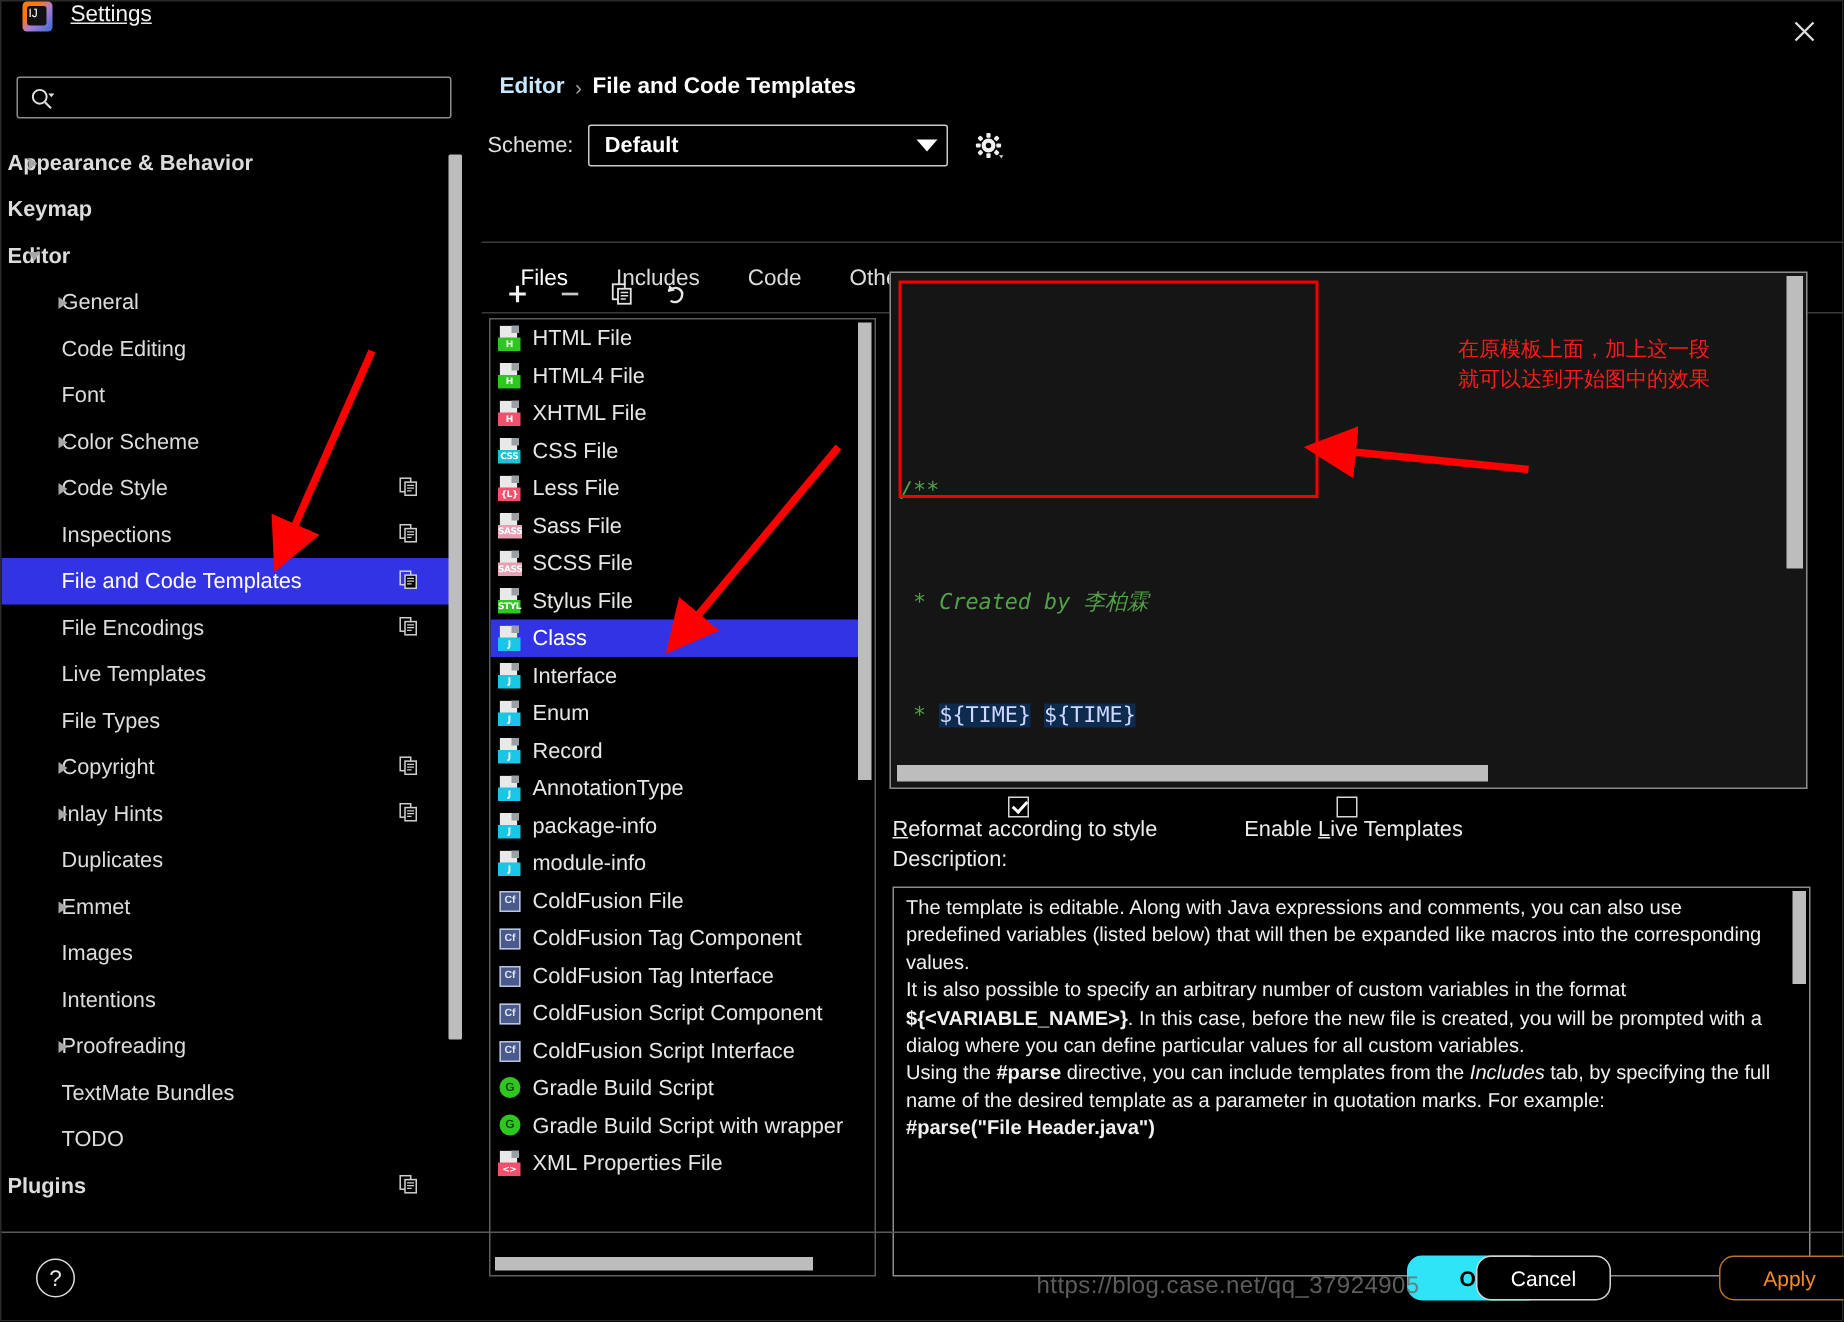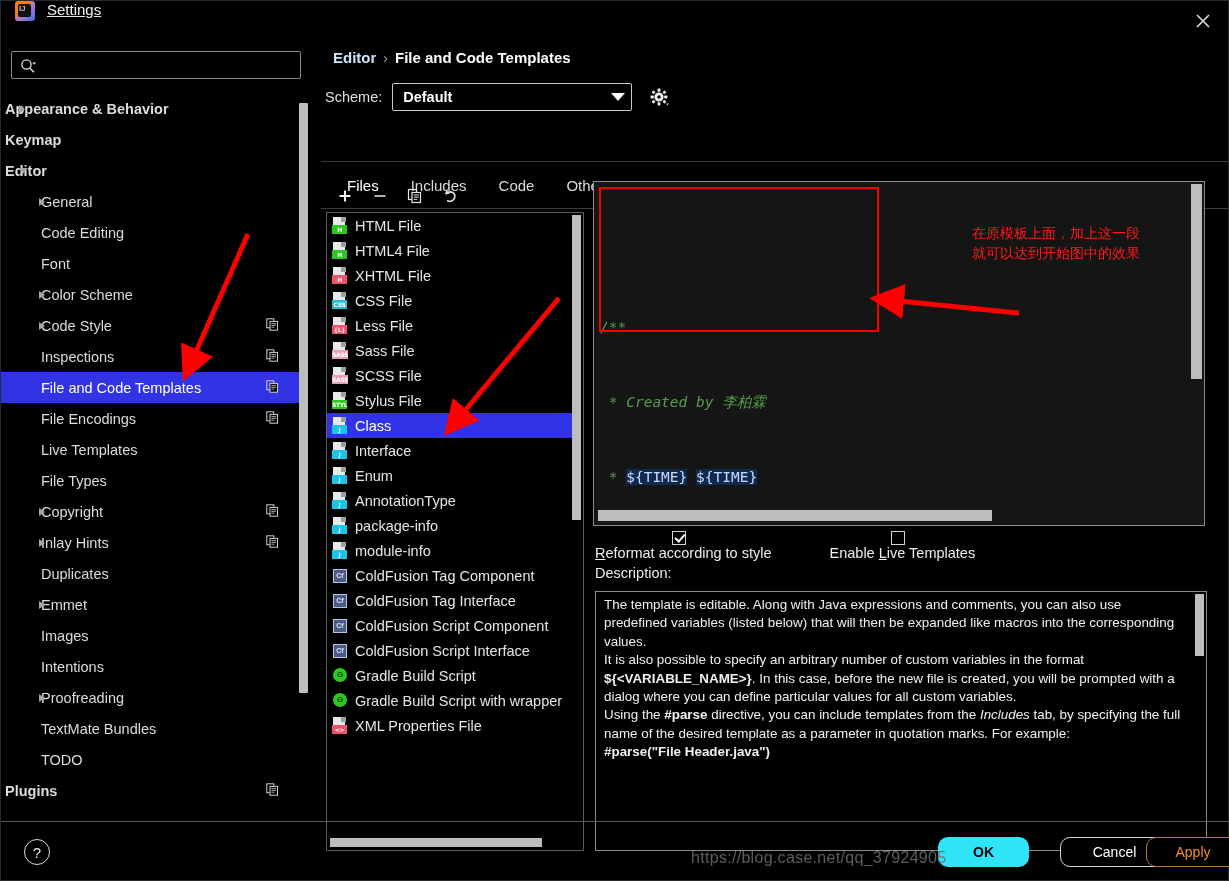--- a/index.html
+++ b/index.html
@@ -119,21 +119,21 @@
            font-family:"DejaVu Sans",sans-serif;white-space:pre-line;}
   .arrow-svg{position:absolute;left:0;top:0;width:1229px;height:881px;pointer-events:none;}
 
   
   .footer-rule{position:absolute;left:0;top:820px;width:1229px;height:1px;background:#5a5a5a;}
   .help-btn{position:absolute;left:23px;top:838px;width:26px;height:26px;border:1.5px solid #dcdcdc;border-radius:50%;
             color:#e9e9e9;font-size:15px;display:flex;align-items:center;justify-content:center;cursor:pointer;box-sizing:border-box;}
   .btn{position:absolute;top:836px;height:30px;display:flex;align-items:center;justify-content:center;
        font-size:14px;cursor:pointer;box-sizing:border-box;border-radius:10px;margin-left:28px;}
   .btn-ok{left:909px;width:91px;background:#2fe4f7;color:#000;font-weight:bold;border:none;}
-  .btn-cancel{left:1031px;width:109px;background:#000;color:#fff;border:1px solid #d4d4d4;}
+  .btn-cancel{left:955px;width:90px;background:#000;color:#fff;border:1px solid #d4d4d4;}
   .btn-apply{left:1117px;width:94px;background:#000;color:#f08c2b;border:1px solid #b4722a;}
   .wm{position:absolute;left:690px;top:848px;font-size:16px;color:#6e6e6e;opacity:.85;letter-spacing:.3px;}
 </style>
 </head>
 <body>
 
 <div class="dialog">
 
   <div class="titlebar">
     <div class="ij-logo">
@@ -433,37 +433,51 @@
                 <span class="badge" style="background:#19c6e8">J</span>
               </span>
               <span>Enum</span>
             </div>
             <div class="li">
               <span class="fi">
                 <span class="page"></span>
                 <span class="fold"></span>
                 <span class="badge" style="background:#19c6e8">J</span>
               </span>
+              <span>Record</span>
+            </div>
+            <div class="li">
+              <span class="fi">
+                <span class="page"></span>
+                <span class="fold"></span>
+                <span class="badge" style="background:#19c6e8">J</span>
+              </span>
               <span>AnnotationType</span>
             </div>
             <div class="li">
               <span class="fi">
                 <span class="page"></span>
                 <span class="fold"></span>
                 <span class="badge" style="background:#19c6e8">J</span>
               </span>
               <span>package-info</span>
             </div>
             <div class="li">
               <span class="fi">
                 <span class="page"></span>
                 <span class="fold"></span>
                 <span class="badge" style="background:#19c6e8">J</span>
               </span>
               <span>module-info</span>
+            </div>
+            <div class="li">
+              <span class="fi cf">
+                <span class="cfbox">Cf</span>
+              </span>
+              <span>ColdFusion File</span>
             </div>
             <div class="li">
               <span class="fi cf">
                 <span class="cfbox">Cf</span>
               </span>
               <span>ColdFusion Tag Component</span>
             </div>
             <div class="li">
               <span class="fi cf">
                 <span class="cfbox">Cf</span>

